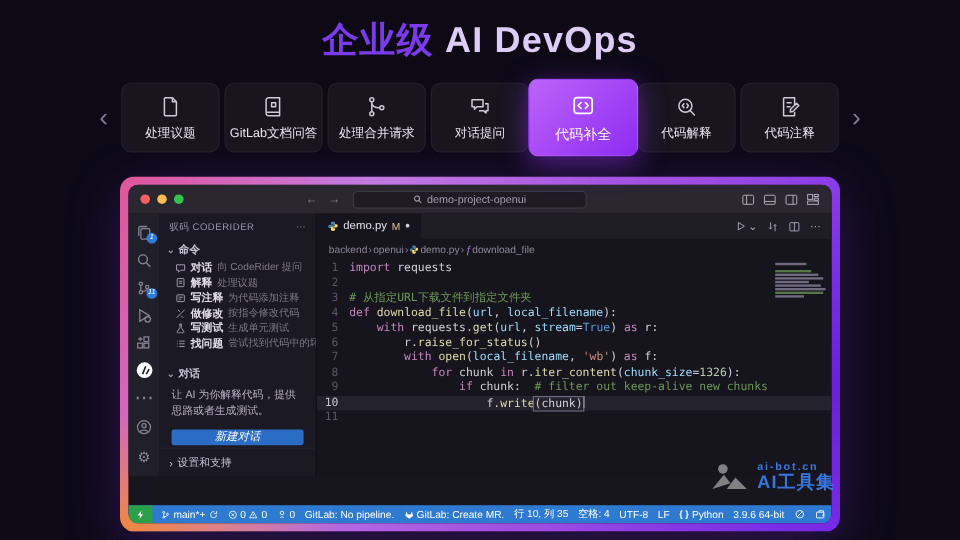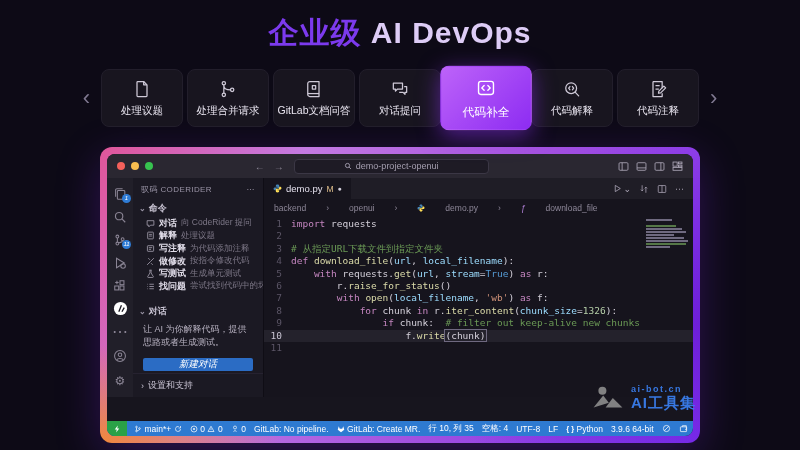--- a/index.html
+++ b/index.html
@@ -83,21 +83,21 @@
   .editor { flex:1; display:flex; flex-direction:column; background:#16141d; min-width:0; }
   .tabbar { height:21px; background:#1f1d26; display:flex; align-items:stretch; flex:none; }
   .tab { display:flex; align-items:center; gap:4px; padding:0 9px; background:#16141d;
          font-size:9.5px; color:#e6e2ee; cursor:pointer; }
   .tab .m { color:#e2c08d; font-size:8.5px; }
   .tab .dot { color:#d5d1dd; font-size:7px; }
   .tb-fill { flex:1; }
   .ticons { display:flex; align-items:center; gap:8px; padding-right:9px; color:#b0aabb; font-size:9px; }
   .runwrap { display:flex; align-items:center; gap:1px; }
 
-  .breadcrumbs { height:17px; display:flex; align-items:center; gap:20px; padding-left:10px;
+  .breadcrumbs { height:17px; display:flex; align-items:center; gap:1px; padding-left:10px;
                  font-size:8.5px; color:#8d8798; flex:none; white-space:nowrap; }
   .breadcrumbs .fn-ic { color:#b180d7; font-style:italic; font-size:8.5px; }
 
   .codearea { flex:1; position:relative; font-family:"DejaVu Sans Mono",monospace; font-size:9.5px;
               padding-top:2px; overflow:hidden; cursor:text; }
   .code-line { display:flex; height:12.4px; line-height:12.4px; }
   .code-line.active { background:rgba(125,118,145,.14); }
   .ln { width:27px; text-align:right; padding-right:9px; color:#5b5566; flex:none; }
   .code-line.active .ln { color:#cac5d4; }
   .lt { white-space:pre; color:#d4d0da; }
@@ -149,39 +149,39 @@
           <svg width="20" height="20" viewBox="0 0 24 24" fill="none" stroke="currentColor" stroke-width="1.5" stroke-linejoin="round">
               <path d="M7 3h7l4 4v13a1 1 0 0 1-1 1H7a1 1 0 0 1-1-1V4a1 1 0 0 1 1-1z"></path>
               <path d="M14 3v4h4"></path>
             </svg>
         </span>
         <span class="clabel">处理议题</span>
       </div>
 
       <div class="card">
         <span class="cicon">
+          <svg width="20" height="20" viewBox="0 0 24 24" fill="none" stroke="currentColor" stroke-width="1.5" stroke-linejoin="round">
+              <path d="M7 3h11v18H7a2.5 2.5 0 0 1-2.5-2.5V5.5A2.5 2.5 0 0 1 7 3z"></path>
+              <path d="M4.5 17.5H18"></path>
+              <path d="M10 8h4v4h-4z"></path>
+            </svg>
+        </span>
+        <span class="clabel">GitLab文档问答</span>
+      </div>
+
+      <div class="card">
+        <span class="cicon">
           <svg width="20" height="20" viewBox="0 0 24 24" fill="none" stroke="currentColor" stroke-width="1.5" stroke-linecap="round">
               <circle cx="7" cy="5" r="2"></circle>
               <circle cx="7" cy="19" r="2"></circle>
               <circle cx="17" cy="13" r="2"></circle>
               <path d="M7 7v10M7 8c0 4 4 5 8 5"></path>
             </svg>
         </span>
         <span class="clabel">处理合并请求</span>
-      </div>
-
-      <div class="card">
-        <span class="cicon">
-          <svg width="20" height="20" viewBox="0 0 24 24" fill="none" stroke="currentColor" stroke-width="1.5" stroke-linejoin="round">
-              <path d="M7 3h11v18H7a2.5 2.5 0 0 1-2.5-2.5V5.5A2.5 2.5 0 0 1 7 3z"></path>
-              <path d="M4.5 17.5H18"></path>
-              <path d="M10 8h4v4h-4z"></path>
-            </svg>
-        </span>
-        <span class="clabel">GitLab文档问答</span>
       </div>
 
       <div class="card">
         <span class="cicon">
           <svg width="20" height="20" viewBox="0 0 24 24" fill="none" stroke="currentColor" stroke-width="1.5" stroke-linejoin="round">
               <path d="M4 5h11v7H9l-2.5 2.5V12H4z"></path>
               <path d="M17 9h3v7h-2v2.3L15.7 16H11"></path>
             </svg>
         </span>
         <span class="clabel">对话提问</span>

